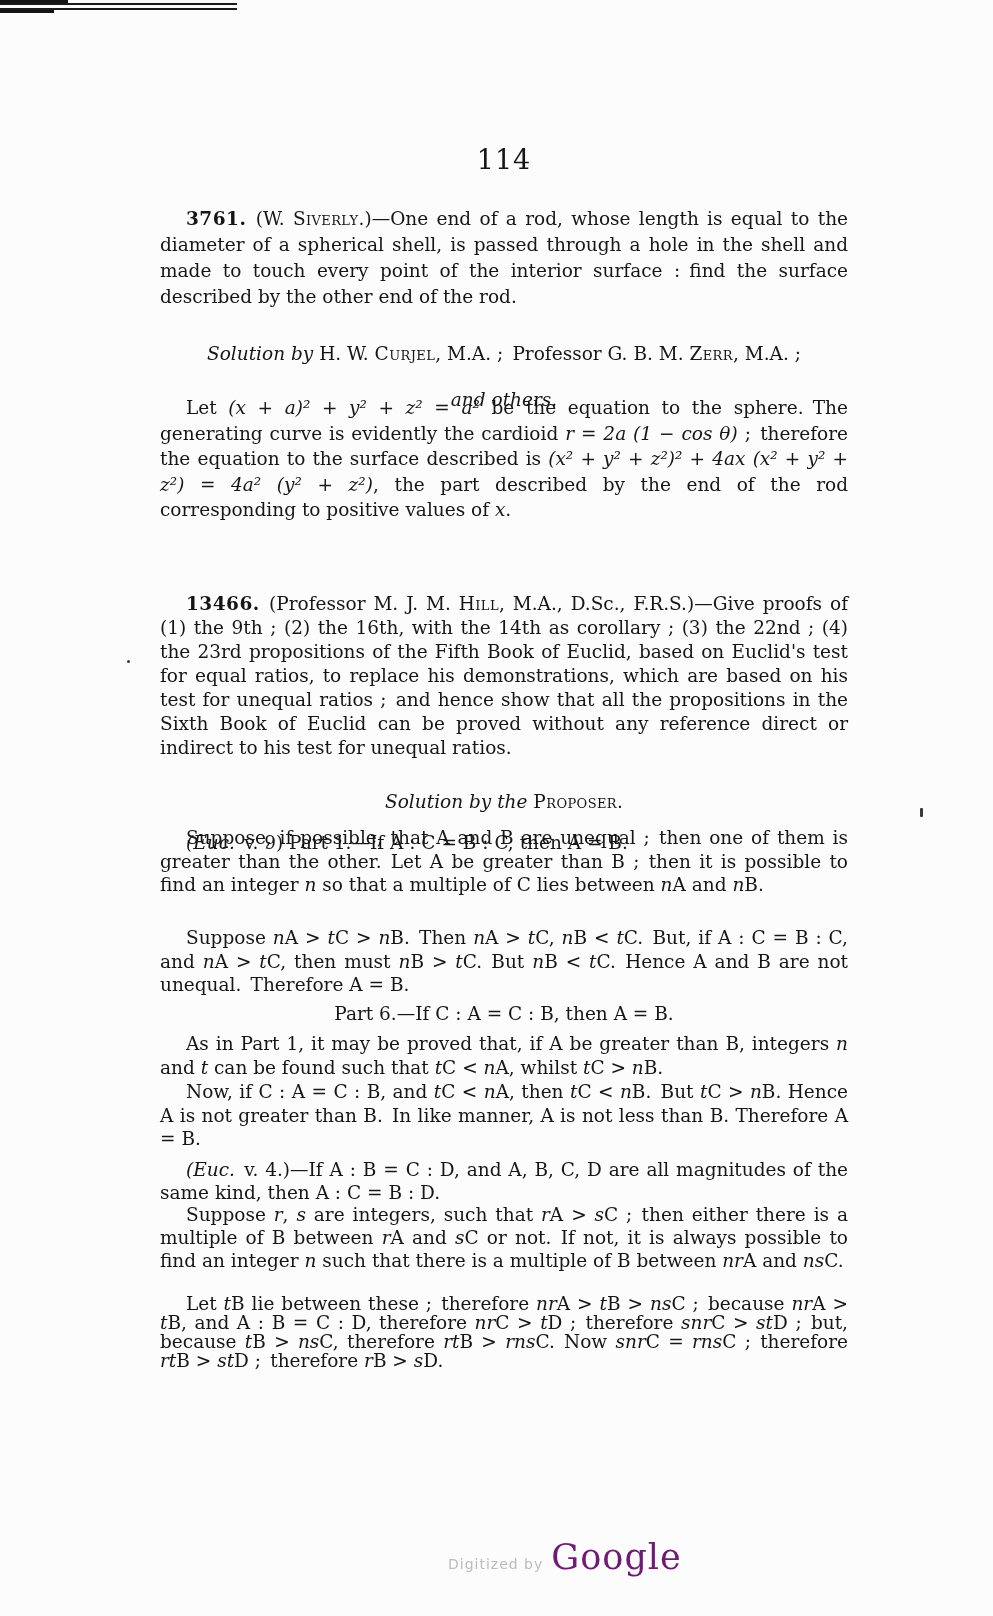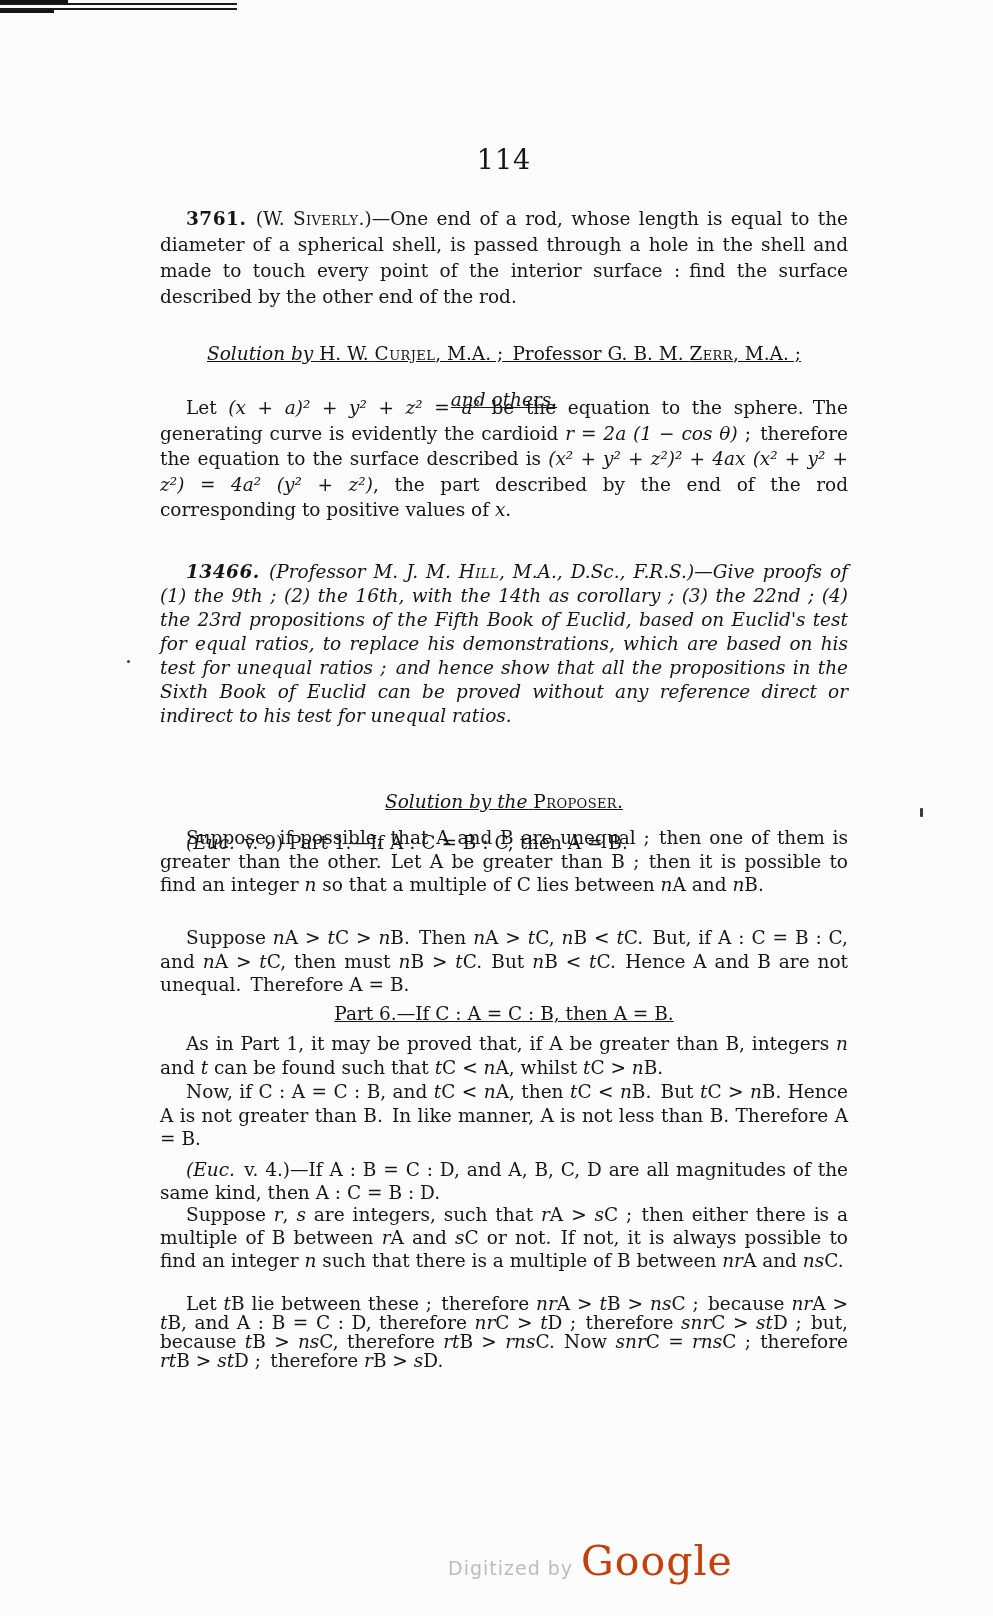--- a/index.html
+++ b/index.html
@@ -4,49 +4,49 @@
 <title>102</title>
 <style>
   html,body{margin:0;padding:0;}
   body{
     width:993px;height:1616px;position:relative;overflow:hidden;
     background:#fcfcfc;color:#161616;
     font-family:"DejaVu Serif","Liberation Serif",serif;
   }
   .block{position:absolute;left:160px;width:688px;}
   .para{font-size:18.5px;text-align:justify;text-indent:26px;}
-  .center{text-align:center;text-indent:0;text-decoration:underline;}
+  .center{text-align:center;text-indent:0;}
   .seg-b{font-weight:bold;letter-spacing:0.5px;}
   .seg-i{font-style:italic;}
   .seg-m{font-style:italic;}
   .seg-sc{font-variant:small-caps;letter-spacing:0.4px;margin-top:32px;}
 
   #page-number{top:144px;font-size:27px;letter-spacing:1px;text-align:center;}
   #p-3761{top:206px;line-height:26px;}
   #rule-1{top:327px;left:480px;width:68px;height:3px;background:#141414;}
   #sol1-l1{top:341px;font-size:18.5px;line-height:26px;}
   #sol1-l2{top:367px;font-size:18.5px;line-height:26px;margin-top:20px;}
   #p-sol1{top:395px;line-height:25.5px;}
   #rule-double{top:547px;left:385px;width:237px;height:3px;border-top:2px solid #1a1a1a;border-bottom:2px solid #1a1a1a;background:transparent;}
-  #p-13466{top:560px;line-height:24px;font-style:italic;}
+  #p-13466{top:592px;line-height:24px;}
   #rule-2{top:765px;left:474px;width:54px;height:3px;background:#141414;}
   #sol2{top:790px;font-size:18.5px;line-height:24px;}
   #p-part1-stmt{top:831px;line-height:23.5px;text-align:left;}
   #p-part1-a{top:826px;line-height:23.5px;}
   #p-part1-b{top:926px;line-height:23.5px;}
   #h-part2{top:1002px;font-size:18.5px;line-height:24px;}
   #p-part2-a{top:1032px;line-height:23.5px;}
   #p-part2-b{top:1080px;line-height:23.5px;}
   #p-euc16-stmt{top:1158px;line-height:23px;}
   #p-euc16-a{top:1203px;line-height:23px;}
   #p-euc16-b{top:1274px;line-height:19px;margin-top:20px;}
 
   #watermark{position:absolute;left:448px;top:1537px;display:flex;align-items:baseline;gap:8px;}
-  #watermark .prefix{font-family:"DejaVu Sans","Liberation Sans",sans-serif;font-size:19px;color:#bcbcbc;letter-spacing:1px;}
-  #watermark .brand{font-family:"DejaVu Serif","Liberation Serif",serif;font-size:41px;color:#c2410c;letter-spacing:1px;}
+  #watermark .prefix{font-family:"DejaVu Sans","Liberation Sans",sans-serif;font-size:14px;color:#bcbcbc;letter-spacing:1px;}
+  #watermark .brand{font-family:"DejaVu Serif","Liberation Serif",serif;font-size:35px;color:#701a75;letter-spacing:1px;}
 
   .speck{position:absolute;background:#3a3a3a;border-radius:1px;}
   #speck-1{left:920px;top:808px;width:3px;height:9px;}
   #speck-2{left:127px;top:660px;width:3px;height:3px;border-radius:50%;}
 </style>
 </head>
 <body>
 
 <div id="page-number" class="block">114</div>
 

